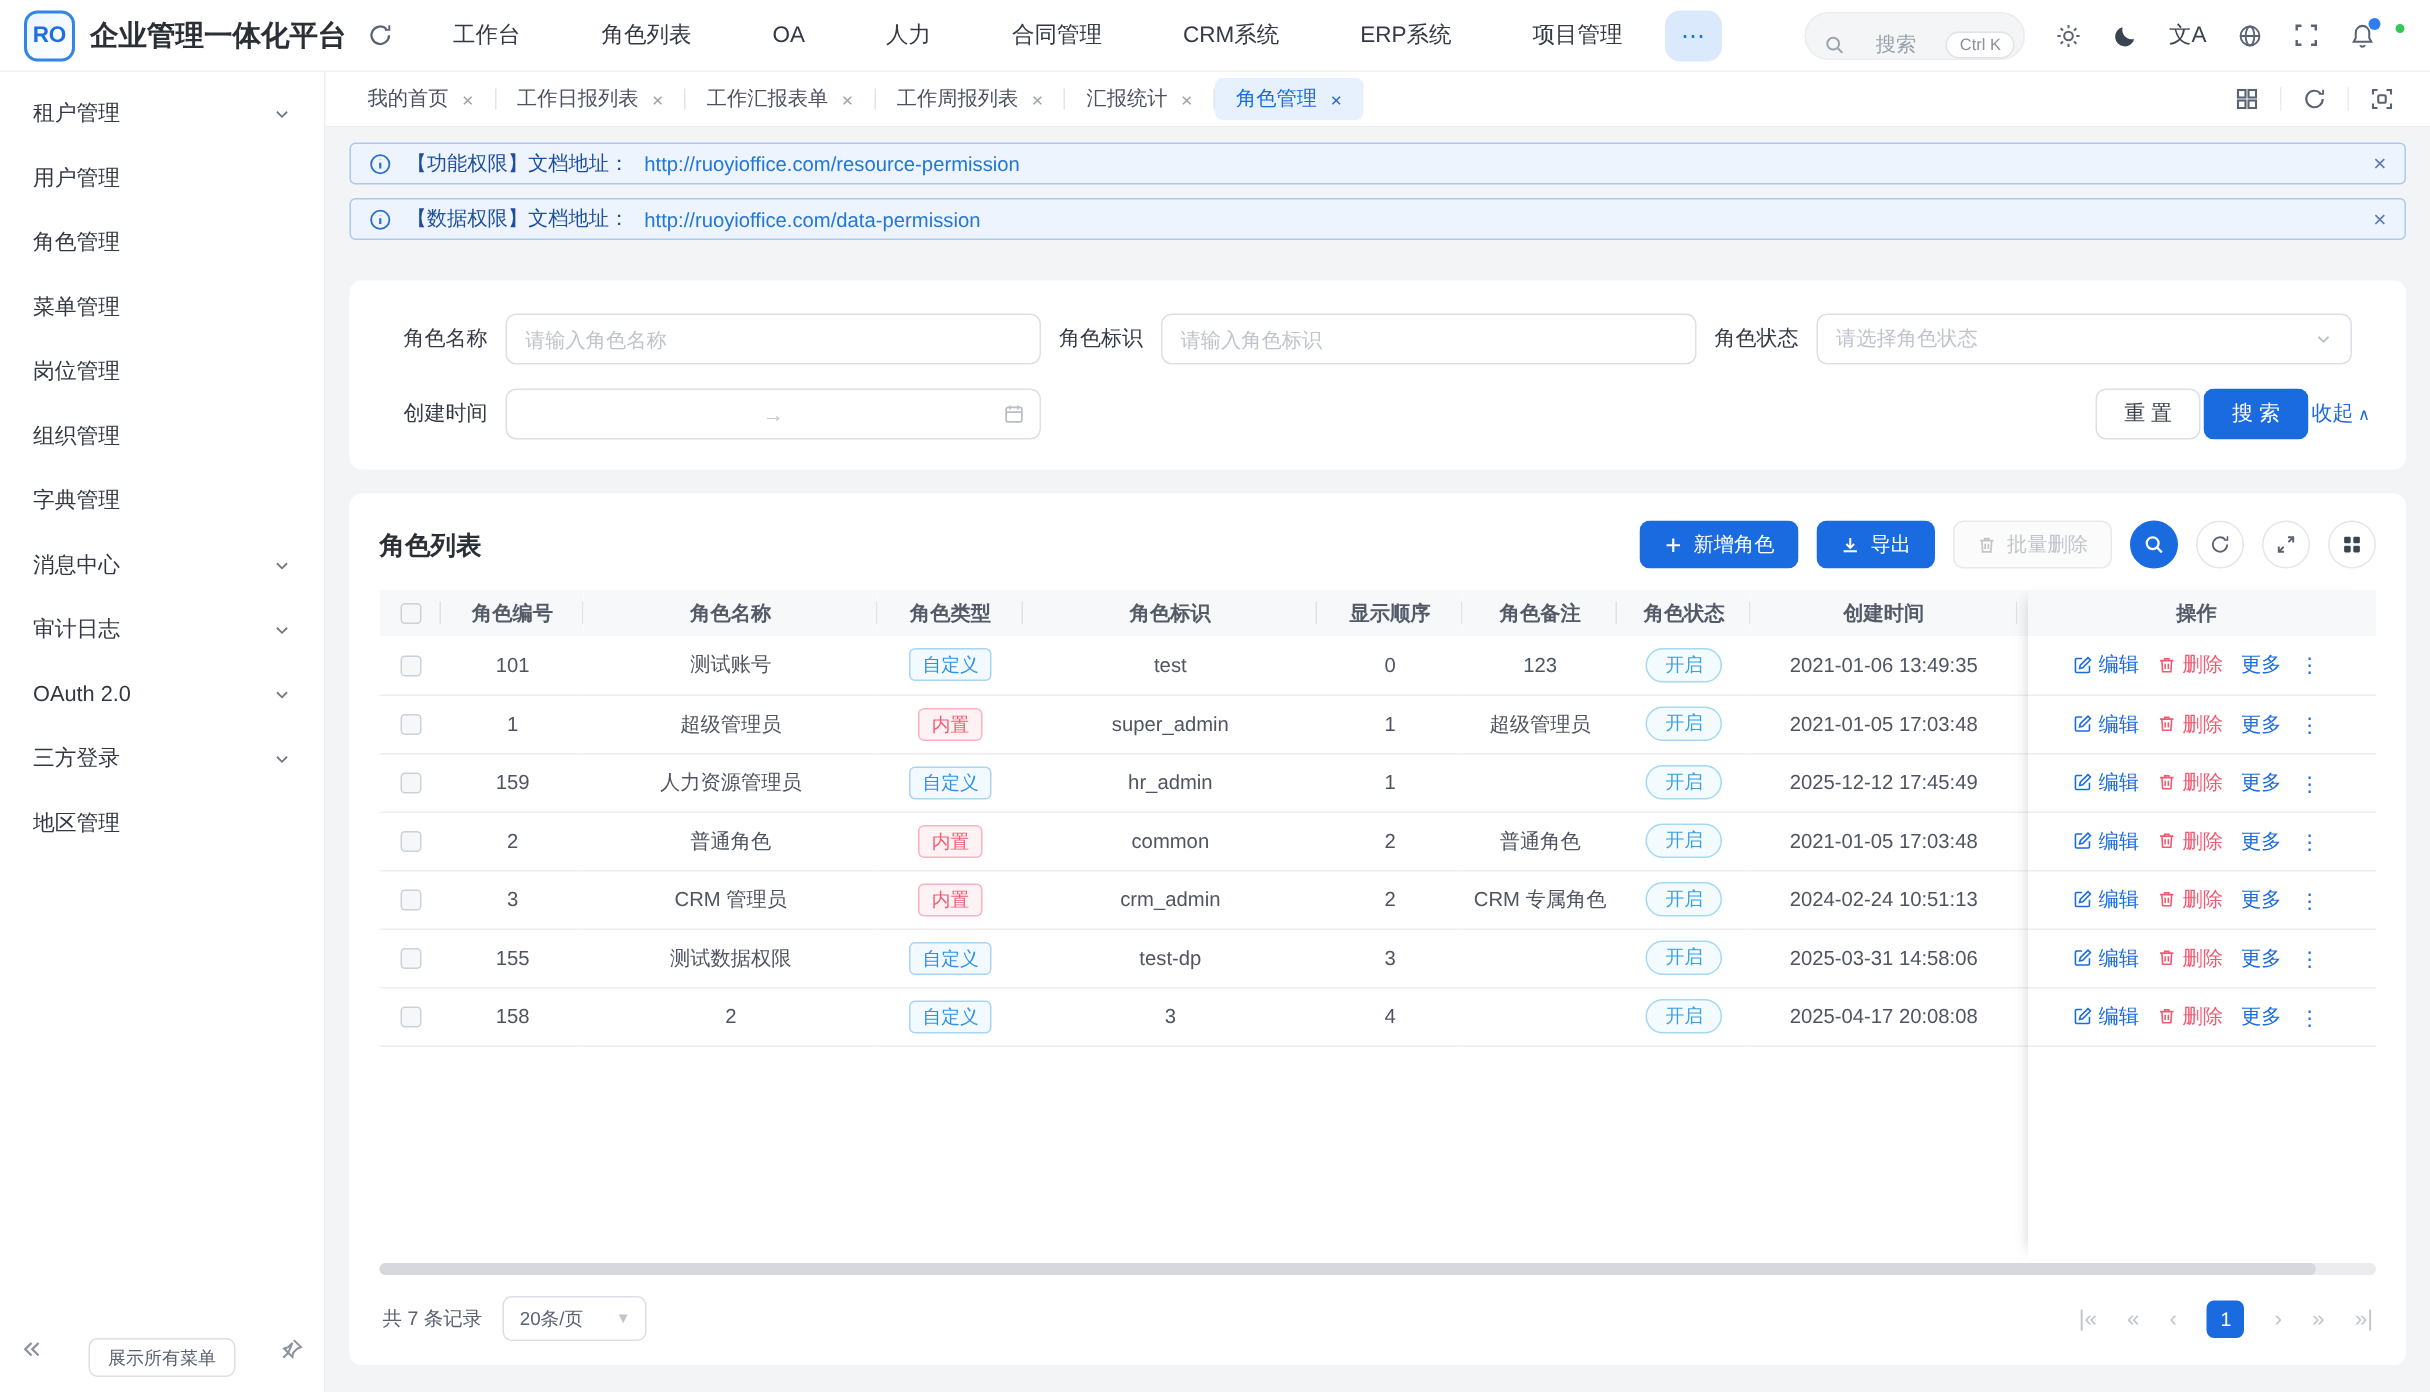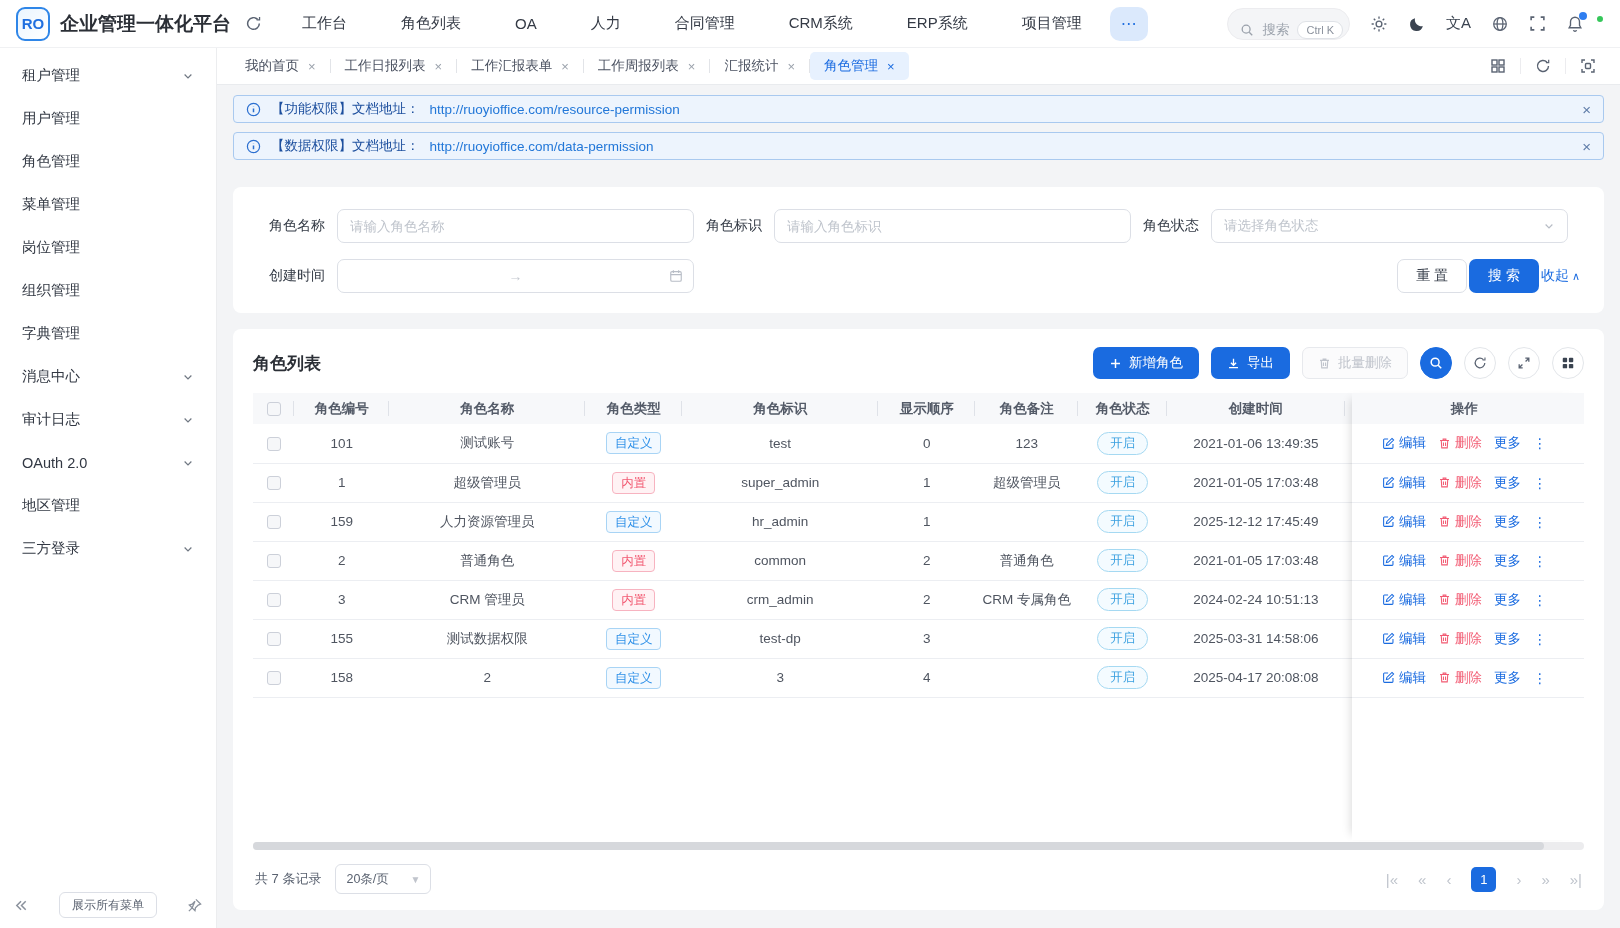--- a/index.html
+++ b/index.html
@@ -9,34 +9,34 @@
 
   
   .topbar { height:48px; display:flex; align-items:center; padding:0 16px; background:#fff; border-bottom:1px solid #f0f1f3; }
   .logo { width:34px; height:34px; border-radius:9px; border:2px solid #2f86e8; background:linear-gradient(135deg,#eaf5ff,#ffffff); color:#1f6fe0; font-weight:bold; font-size:15px; display:grid; place-items:center; flex:0 0 auto; }
   .app-title { font-size:19px; font-weight:bold; color:#2b2f36; margin:0 14px 0 10px; white-space:nowrap; }
   .tb-icon { color:#5a6372; cursor:pointer; display:grid; place-items:center; }
   .topnav { display:flex; align-items:center; gap:54px; margin-left:40px; }
   .nav-item { font-size:15px; color:#343a45; cursor:pointer; white-space:nowrap; }
   .more-btn { margin-left:28px; width:38px; height:34px; border:none; border-radius:10px; background:#dbe9fc; color:#1f6fe0; font-size:16px; cursor:pointer; }
   .tb-right { margin-left:auto; display:flex; align-items:center; gap:20px; }
-  .search-pill { display:flex; align-items:center; gap:8px; height:32px; padding:12px 6px 0 12px; border-radius:16px; background:#f4f5f7; border:1px solid #ececef; color:#9aa1ab; cursor:pointer; min-width:118px; }
+  .search-pill { display:flex; align-items:center; gap:20px; height:32px; padding:12px 6px 0 12px; border-radius:16px; background:#f4f5f7; border:1px solid #ececef; color:#9aa1ab; cursor:pointer; min-width:118px; }
   .search-pill .ph { font-size:13.5px; }
   .kbd { background:#fff; border:1px solid #dfe2e7; border-radius:11px; font-size:11px; color:#8a919c; padding:2px 8px; }
   .bell-wrap, .avatar-wrap { position:relative; }
   .dot-blue { position:absolute; top:-3px; right:-3px; width:8px; height:8px; border-radius:50%; background:#2f7ef0; }
   .avatar { width:34px; height:34px; border-radius:50%; background:radial-gradient(circle at 35% 30%, #aee0f8 0 30%, #6fb4e8 55%, #3f7fc4); cursor:pointer; }
   .dot-green { position:absolute; bottom:0; right:-1px; width:10px; height:10px; border-radius:50%; background:#35c75a; border:2px solid #fff; }
 
   
   .shell { display:flex; height:880px; }
   .sidebar { width:217px; flex:0 0 auto; background:#fff; border-right:1px solid #ecedef; position:relative; padding-top:6px; }
   .menu-item { height:43px; display:flex; align-items:center; padding:0 22px; font-size:14.5px; color:#323843; cursor:pointer; }
   .menu-item .chev { margin-left:auto; color:#707883; }
-  .side-footer { position:absolute; bottom:10px; left:0; width:100%; display:flex; align-items:center; justify-content:space-between; padding:0 14px; }
+  .side-footer { position:absolute; bottom:10px; left:0; width:100%; display:flex; align-items:flex-start; justify-content:space-between; padding:0 14px; }
   .side-footer .ctl { color:#8a919c; cursor:pointer; }
   .show-all-btn { border:1px solid #dcdfe6; background:#fff; color:#5a6270; font-size:12px; border-radius:6px; height:26px; padding:0 12px; cursor:pointer; }
 
   .main { flex:1; display:flex; flex-direction:column; min-width:0; }
 
   
   .tabbar { height:37px; background:#fff; border-bottom:1px solid #e9ebee; display:flex; align-items:center; padding:0 10px 0 14px; }
   .tabs { display:flex; align-items:center; height:100%; }
   .tab { display:flex; align-items:center; gap:9px; padding:5px 14px; font-size:13.5px; color:#4a5160; cursor:pointer; border-radius:5px; position:relative; }
   .tab .x { color:#9aa1ab; font-size:13px; }
@@ -234,29 +234,29 @@
           </div>
           <div class="menu-item">
             <span>OAuth 2.0</span>
             <span class="chev">
               <svg width="12" height="12" viewBox="0 0 16 16" fill="none" stroke="currentColor" stroke-width="1.6">
                 <path d="M3.5 6 8 10.5 12.5 6"></path>
               </svg>
             </span>
           </div>
           <div class="menu-item">
-            <span>地区管理</span>
-          </div>
-          <div class="menu-item">
             <span>三方登录</span>
             <span class="chev">
               <svg width="12" height="12" viewBox="0 0 16 16" fill="none" stroke="currentColor" stroke-width="1.6">
                 <path d="M3.5 6 8 10.5 12.5 6"></path>
               </svg>
             </span>
+          </div>
+          <div class="menu-item">
+            <span>地区管理</span>
           </div>
         </nav>
       <div class="side-footer">
         <span class="ctl">
           <svg width="15" height="15" viewBox="0 0 16 16" fill="none" stroke="currentColor" stroke-width="1.6">
               <path d="M7.5 3.5 3 8l4.5 4.5M12.5 3.5 8 8l4.5 4.5"></path>
             </svg>
         </span>
         <button class="show-all-btn">展示所有菜单</button>
         <span class="ctl">

